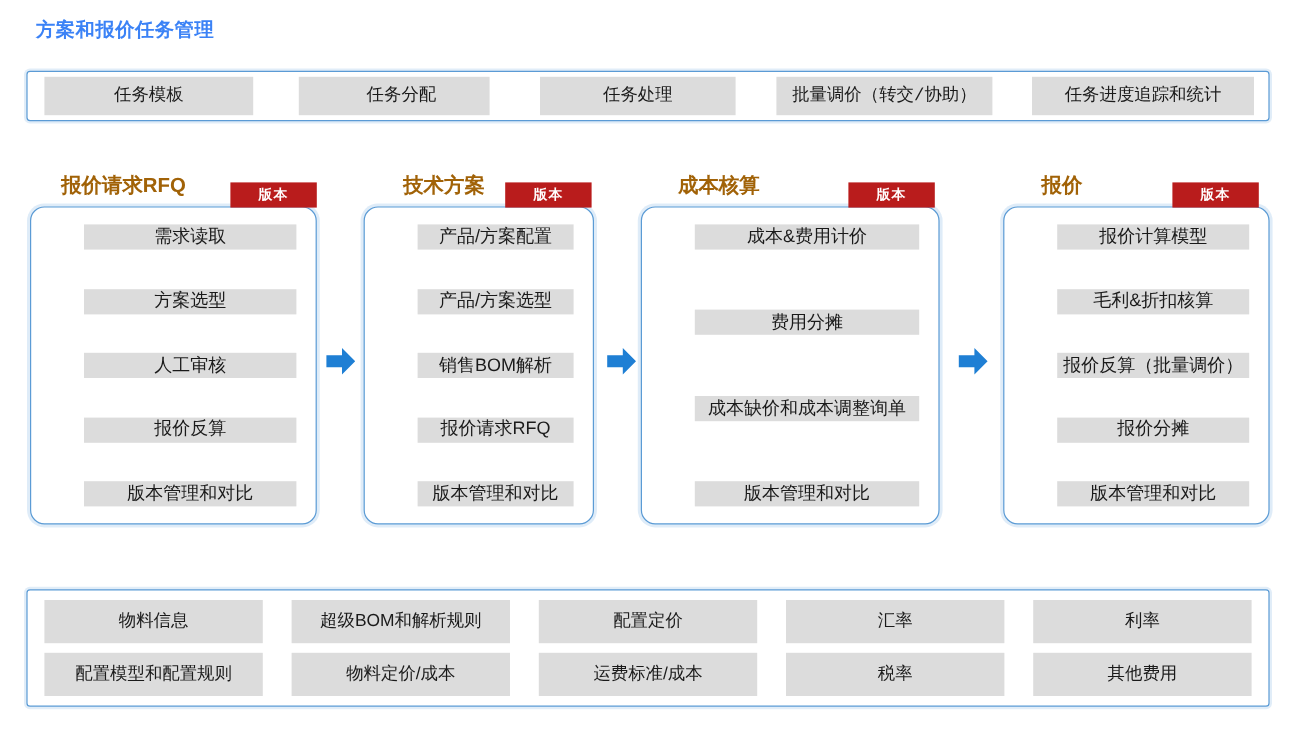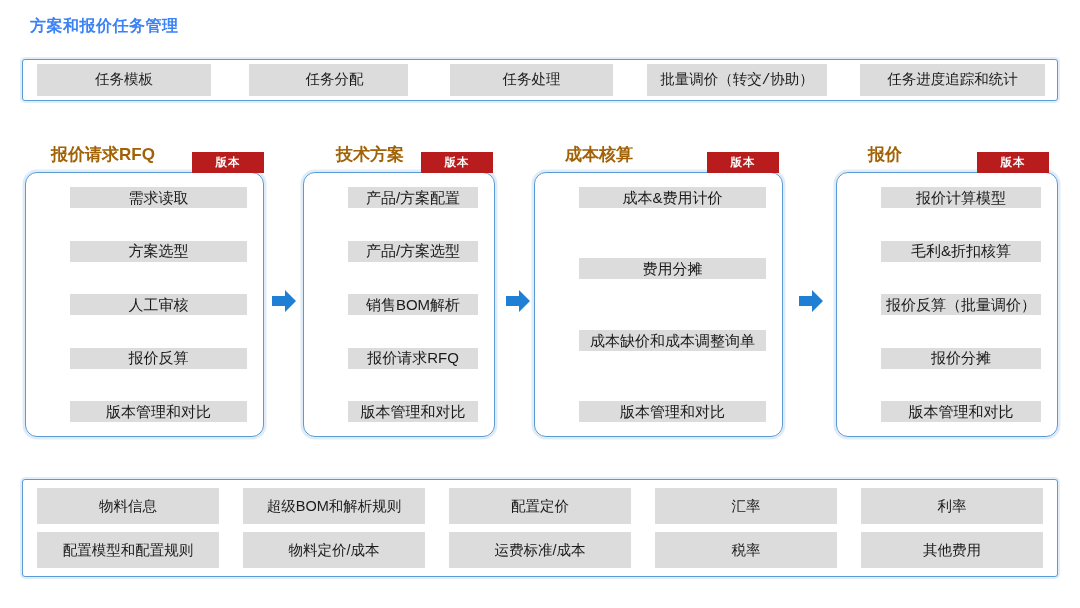--- a/index.html
+++ b/index.html
@@ -41,21 +41,21 @@
   
   .panel{
     position:absolute;
     background:#ffffff;
     border:1.4px solid #5b9bd5;
     border-radius:3px;
     box-shadow:0 0 0 2px rgba(175,208,237,.38);
     box-sizing:border-box;
   }
   #panel-top{left:22px;top:59px;width:1036px;height:42px;font-family:Liberation Mono, monospace;}
-  #panel-shared{left:22px;top:479px;width:1036px;height:98px;}
+  #panel-shared{left:22px;top:491px;width:1036px;height:98px;}
 
   
   .chip{
     background:#dcdcdc;
     color:#1a1a1a;
     font-size:14.5px;
     display:flex;
     align-items:center;
     justify-content:center;
     text-align:center;

